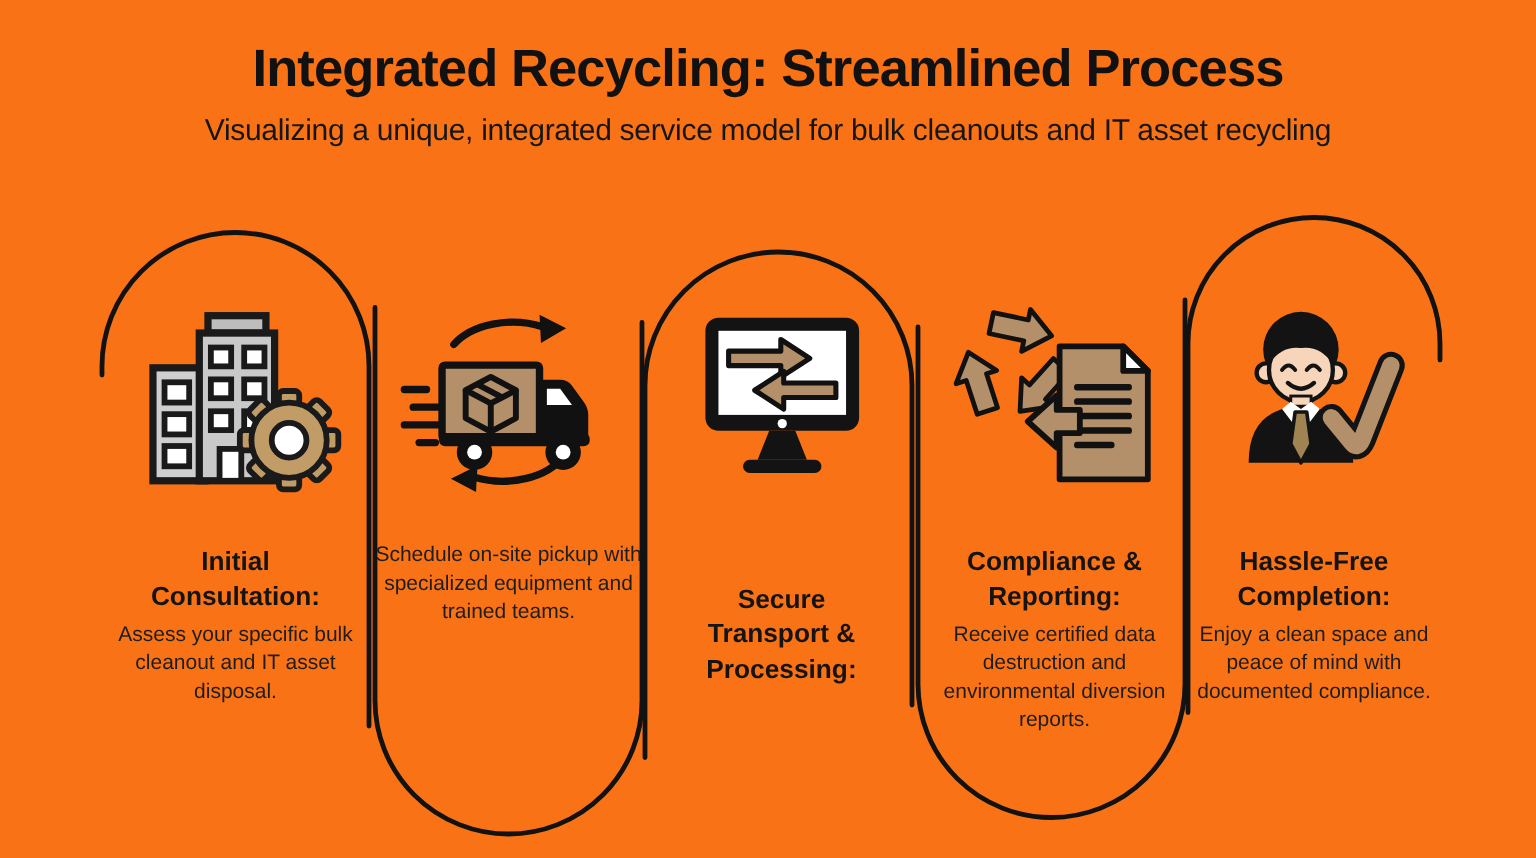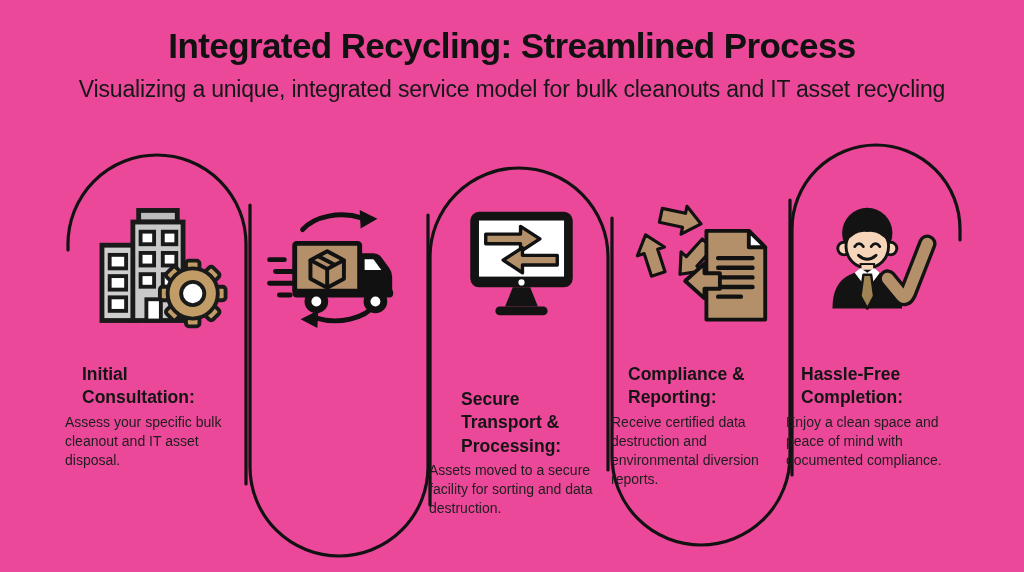--- a/index.html
+++ b/index.html
@@ -1,23 +1,23 @@
 <!DOCTYPE html>
 <html><head>
 <meta charset="utf-8">
 <style>
   html,body{margin:0;padding:0;background:#ffffff;}
-  .canvas{position:relative;width:1024px;height:572px;background:#ec4899;overflow:hidden;
+  .canvas{position:relative;width:1024px;height:572px;background:#f97316;overflow:hidden;
           font-family:"Liberation Sans","DejaVu Sans",sans-serif;color:#1b1b1b;}
   .header{position:absolute;top:26px;left:0;width:1024px;text-align:center;}
   .title{font-size:35px;font-weight:800;letter-spacing:-0.6px;color:#111;margin:0;}
-  .subtitle{font-size:23px;font-weight:400;color:#161616;margin:10px 0 0 0;letter-spacing:-0.2px;}
+  .subtitle{font-size:20px;font-weight:400;color:#161616;margin:10px 0 0 0;letter-spacing:-0.2px;}
   .flow-svg{position:absolute;left:0;top:0;width:1024px;height:572px;}
   .flow-svg path{fill:none;stroke:#121212;stroke-width:3.2;stroke-linecap:round;}
-  .step{position:absolute;top:132px;width:188px;}
+  .step{position:absolute;top:132px;width:188px;text-align:center;}
   .icon-wrap{height:185px;display:flex;align-items:center;justify-content:center;margin-top:40px;}
   .step.even .icon-wrap{margin-top:46px;height:179px;}
   .step-heading{font-size:17.5px;font-weight:700;line-height:1.33;margin:6px auto 0;max-width:150px;color:#141414;}
   .step-heading.narrow{max-width:120px;margin-top:31px;}
   .step-body{font-size:14px;font-weight:400;line-height:1.37;margin:3px auto 0;max-width:184px;color:#1d1d1d;}
   svg{display:block;}
 </style>
 </head>
 <body>
 
@@ -92,36 +92,36 @@
         </g>
         <path d="M96,50 h14 q5,0 8,4 l8,11 q3,4 3,9 v16 h-33 z" fill="#111"></path>
         <path d="M101,56 h9 l8,11 h-17 z" fill="#ffffff"></path>
         <rect x="28" y="86" width="102" height="9" rx="4" fill="#111"></rect>
         <circle cx="52" cy="99" r="12" fill="#111"></circle>
         <circle cx="52" cy="99" r="5" fill="#fff"></circle>
         <circle cx="112" cy="99" r="12" fill="#111"></circle>
         <circle cx="112" cy="99" r="5" fill="#fff"></circle>
       </svg>
     </div>
+    <div class="step-body">Schedule on-site pickup with specialized equipment and trained teams.</div>
   </div>
 
   <div class="step" style="left:427px;">
     <div class="icon-wrap">
       <svg width="145" height="122" viewBox="0 0 150 126">
         <rect x="22" y="8" width="106" height="78" rx="9" fill="#131313"></rect>
         <rect x="31" y="17" width="88" height="58" fill="#ffffff"></rect>
         <polygon points="38,31 74,31 74,23 94,36 74,49 74,41 38,41" fill="#b3906a" stroke="#111" stroke-width="3.5" stroke-linejoin="round"></polygon>
         <polygon points="112,53 76,53 76,45 56,58 76,71 76,63 112,63" fill="#b3906a" stroke="#111" stroke-width="3.5" stroke-linejoin="round"></polygon>
         <circle cx="75" cy="81" r="3.2" fill="#ffffff"></circle>
         <polygon points="66,86 84,86 92,106 58,106" fill="#131313"></polygon>
         <rect x="48" y="106" width="54" height="9" rx="4.5" fill="#131313"></rect>
       </svg>
     </div>
     <div class="step-heading narrow">Secure Transport &amp; Processing:</div>
-    <div class="step-body">Assets moved to a secure facility for sorting and data destruction.</div>
   </div>
 
   <div class="step even" style="left:609px;">
     <div class="icon-wrap">
       <svg width="145" height="135" viewBox="0 0 150 140">
         <g fill="#b3906a" stroke="#111" stroke-width="4" stroke-linejoin="round">
           <g transform="translate(50,20) rotate(12) scale(0.82)">
             <polygon points="-24,-9 6,-9 6,-18 28,0 6,18 6,9 -24,9"></polygon>
           </g>
           <g transform="translate(66,60) rotate(132) scale(0.82)">

